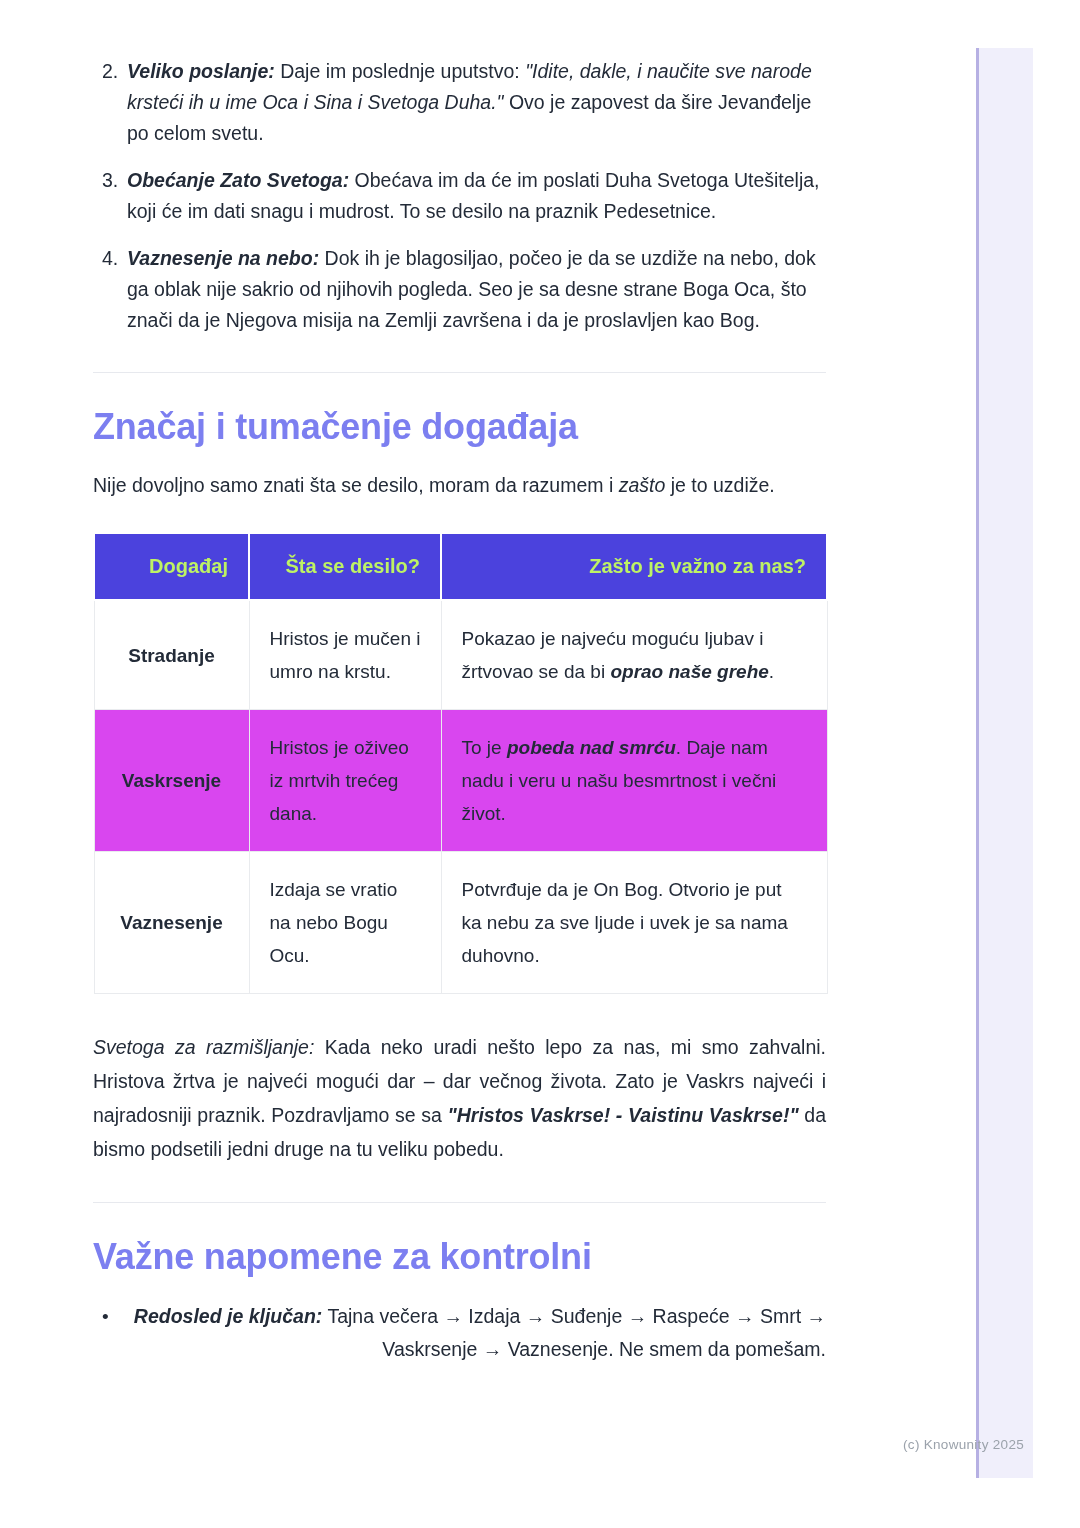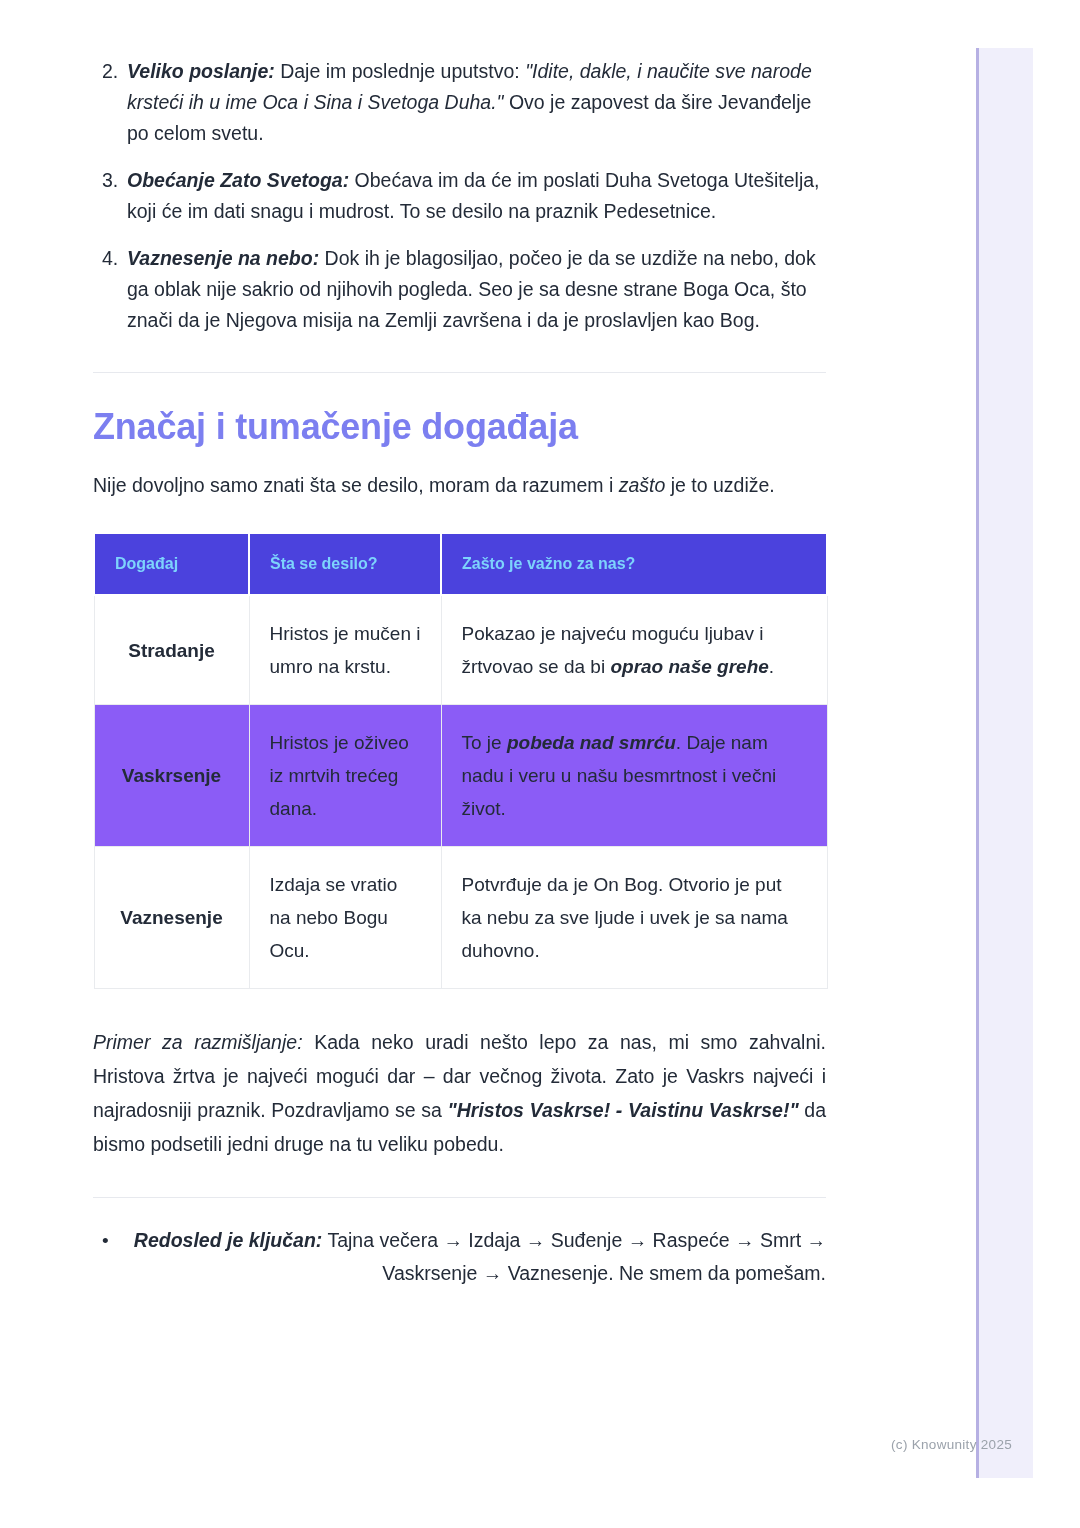--- a/index.html
+++ b/index.html
@@ -28,44 +28,44 @@
   }
   p.sec-intro{margin:28px 0 0 0;font-size:19.5px;line-height:26px;}
 
   table.events{
     border-collapse:collapse;width:733px;margin-top:34px;table-layout:fixed;
   }
   table.events col.c1{width:155px;}
   table.events col.c2{width:192px;}
   table.events col.c3{width:386px;}
   table.events th{
-    background:#4b42dd;color:#7dd3fc;font-size:16px;font-weight:700;
-    text-align:left;padding:21px 20px;border:2px solid #ffffff;
+    background:#4b42dd;color:#bef264;font-size:20px;font-weight:700;
+    text-align:right;padding:21px 20px;border:2px solid #ffffff;
     vertical-align:middle;
   }
   table.events td{
     border:1px solid #e9ebee;padding:21px 20px;font-size:19px;line-height:33px;
     vertical-align:middle;background:#ffffff;
   }
-  table.events tr.alt td{background:#8b5cf6;}
+  table.events tr.alt td{background:#d946ef;}
   td.event-name{font-weight:700;text-align:center;}
 
   p.example{margin:36px 0 0 0;font-size:19.5px;line-height:34px;text-align:justify;}
 
   .bullet-list{margin-top:26px;}
   .bullet-item{display:flex;font-size:19.5px;line-height:33px;}
   .bullet-marker{width:34px;flex:0 0 34px;box-sizing:border-box;padding-left:9px;font-size:19px;}
   .bullet-body{flex:1;text-align:right;}
 
   .side-strip{
     position:absolute;left:976px;top:48px;width:57px;height:1430px;
     background:#f0effb;border-left:3px solid #b6b0e3;box-sizing:border-box;
   }
   .footer-note{
-    position:absolute;top:1437px;left:0;width:1012px;text-align:right;
+    position:absolute;top:1437px;left:12px;width:1012px;text-align:right;
     font-size:13.5px;color:#9ba2ab;z-index:5;letter-spacing:0.3px;
   }
 </style>
 </head>
 <body>
 
 <div class="content">
 
   <div class="num-list">
     <div class="num-item">
@@ -113,24 +113,25 @@
         <td><span>To je </span><span class="rb">pobeda nad smrću</span><span>. Daje nam nadu i veru u našu besmrtnost i večni život.</span></td>
       </tr>
       <tr>
         <td class="event-name">Vaznesenje</td>
         <td>Izdaja se vratio na nebo Bogu Ocu.</td>
         <td><span>Potvrđuje da je On Bog. Otvorio je put ka nebu za sve ljude i uvek je sa nama duhovno.</span></td>
       </tr>
     </tbody>
   </table>
 
-  <p class="example"><span class="ri">Primer za razmišljanje:</span><span> Kada neko uradi nešto lepo za nas, mi smo zahvalni. Hristova žrtva je najveći mogući dar – dar večnog života. Zato je Vaskrs najveći i najradosniji praznik. Pozdravljamo se sa </span><span class="rb">"Hristos Vaskrse! - Vaistinu Vaskrse!"</span><span> da bismo podsetili jedni druge na tu veliku pobedu.</span></p>
+  <p class="example"><span class="ri">Svetoga za razmišljanje:</span><span> Kada neko uradi nešto lepo za nas, mi smo zahvalni. Hristova žrtva je najveći mogući dar – dar večnog života. Zato je Vaskrs najveći i najradosniji praznik. Pozdravljamo se sa </span><span class="rb">"Hristos Vaskrse! - Vaistinu Vaskrse!"</span><span> da bismo podsetili jedni druge na tu veliku pobedu.</span></p>
 
   <hr class="sep">
 
+  <h2 class="sec-title">Važne napomene za kontrolni</h2>
 
   <div class="bullet-list">
     <div class="bullet-item">
       <span class="bullet-marker">•</span>
       <span class="bullet-body"><span class="rb">Redosled je ključan:</span><span> Tajna večera → Izdaja → Suđenje → Raspeće → Smrt → Vaskrsenje → Vaznesenje. Ne smem da pomešam.</span></span>
     </div>
   </div>
 
 </div>
 

